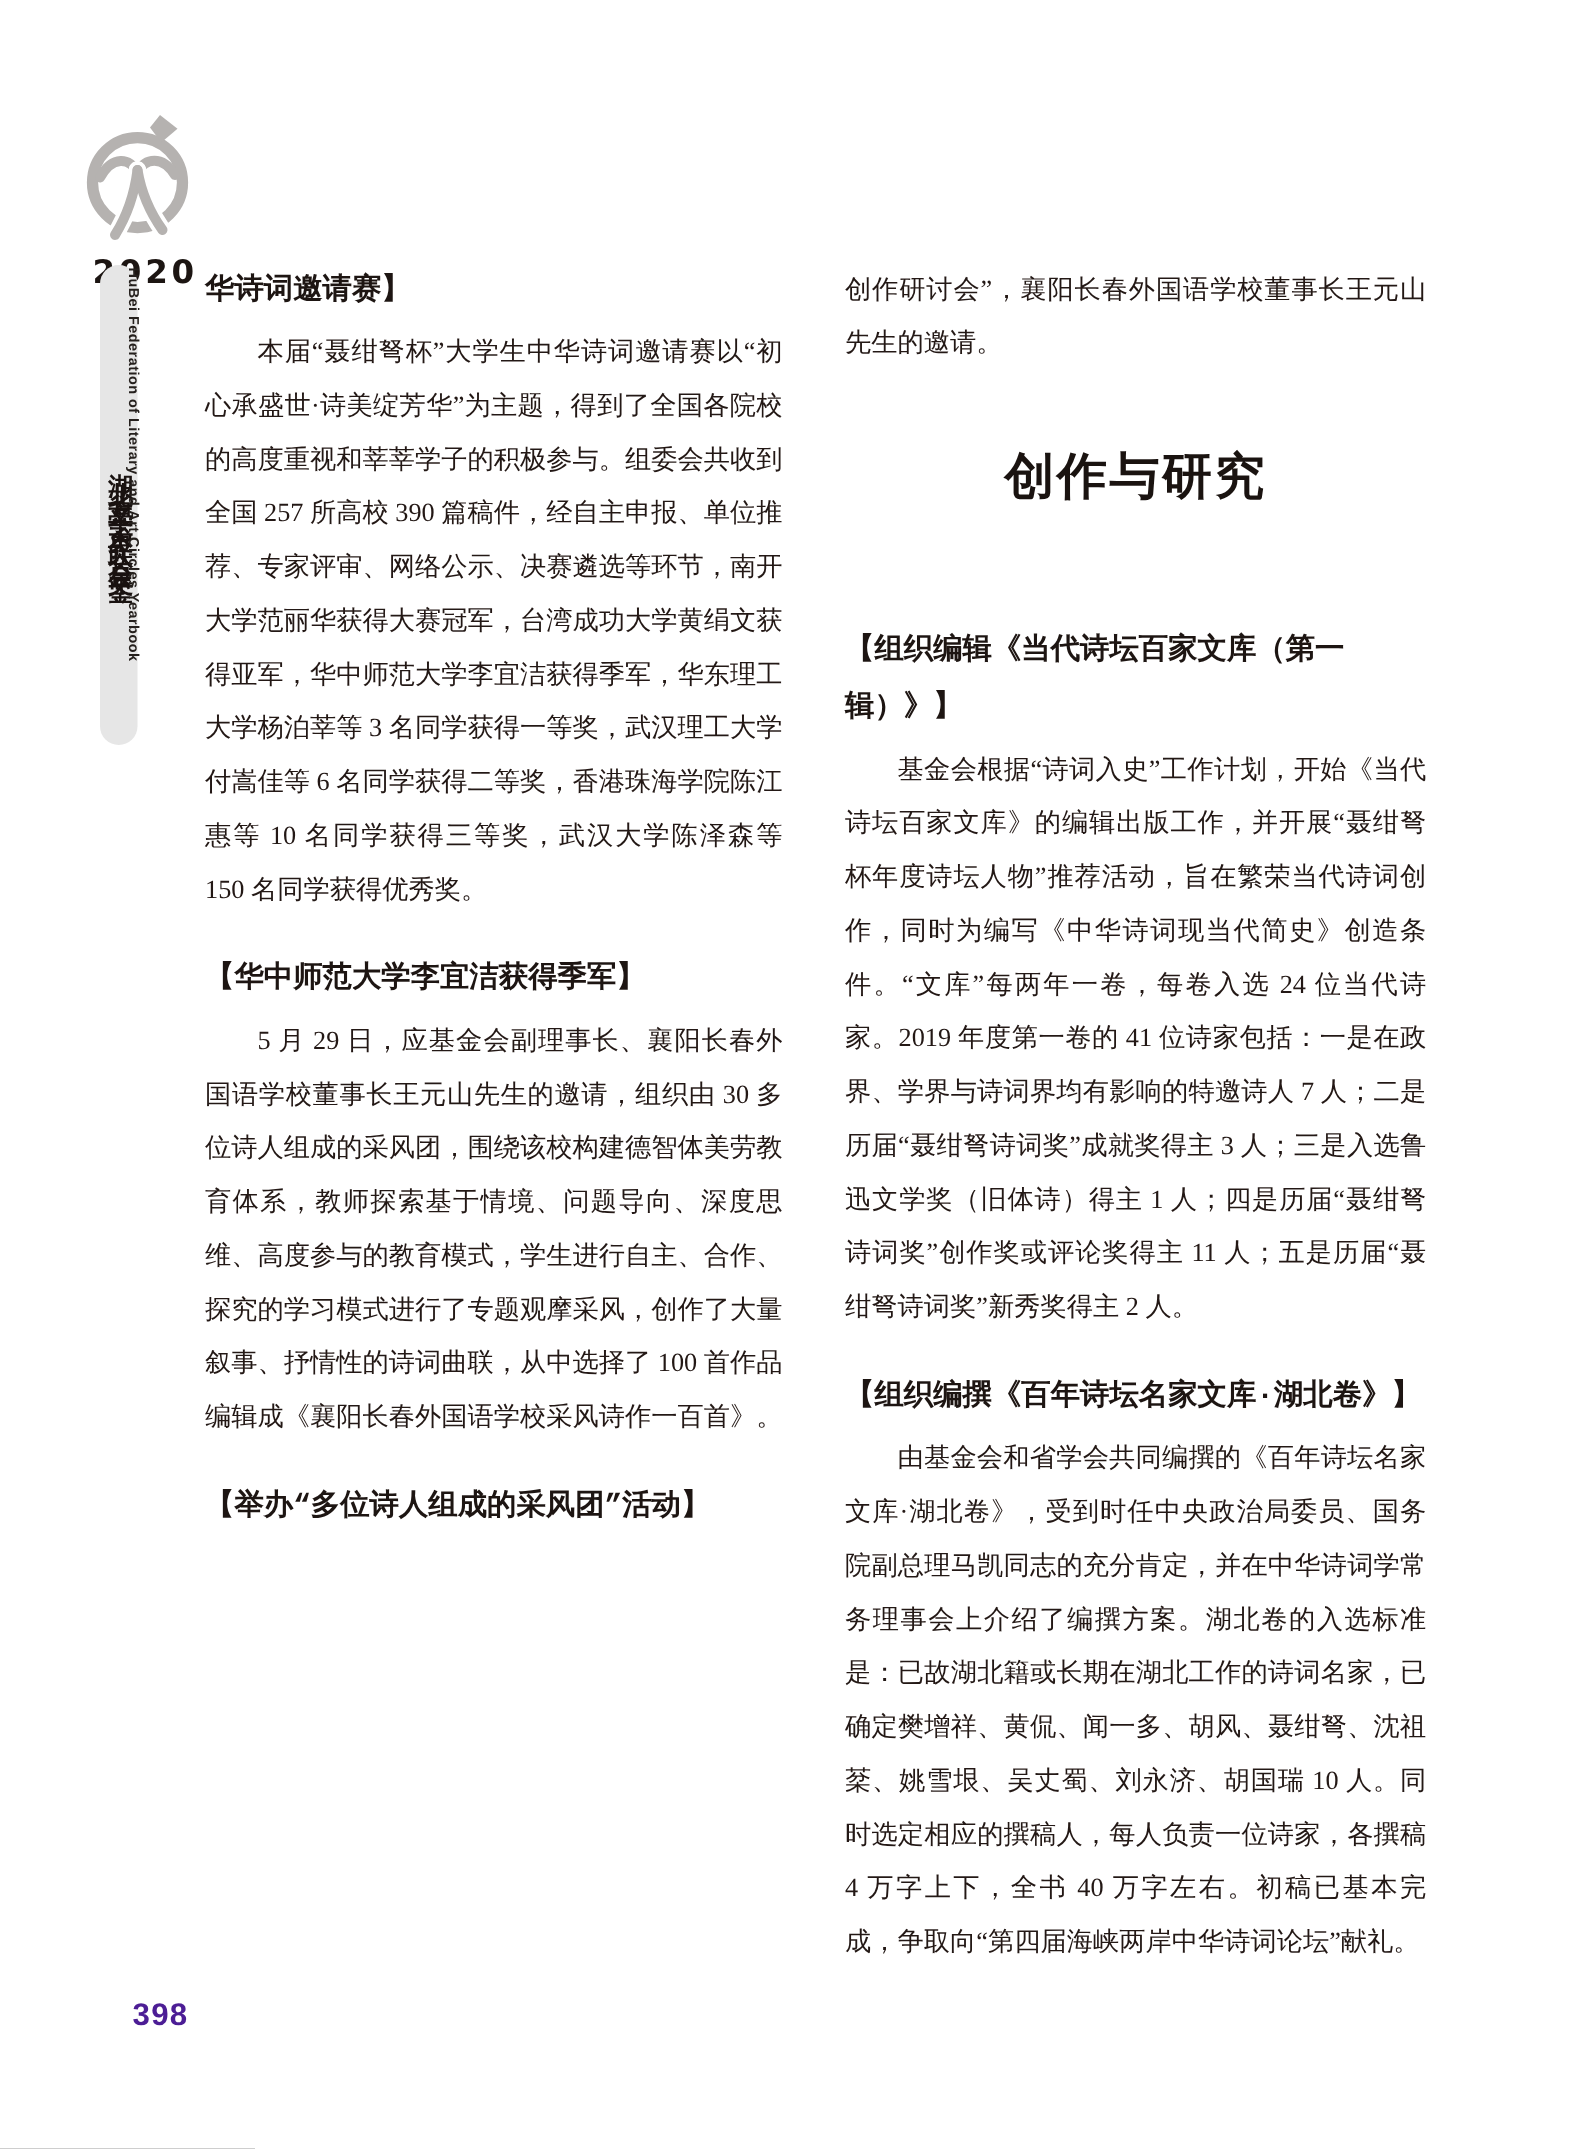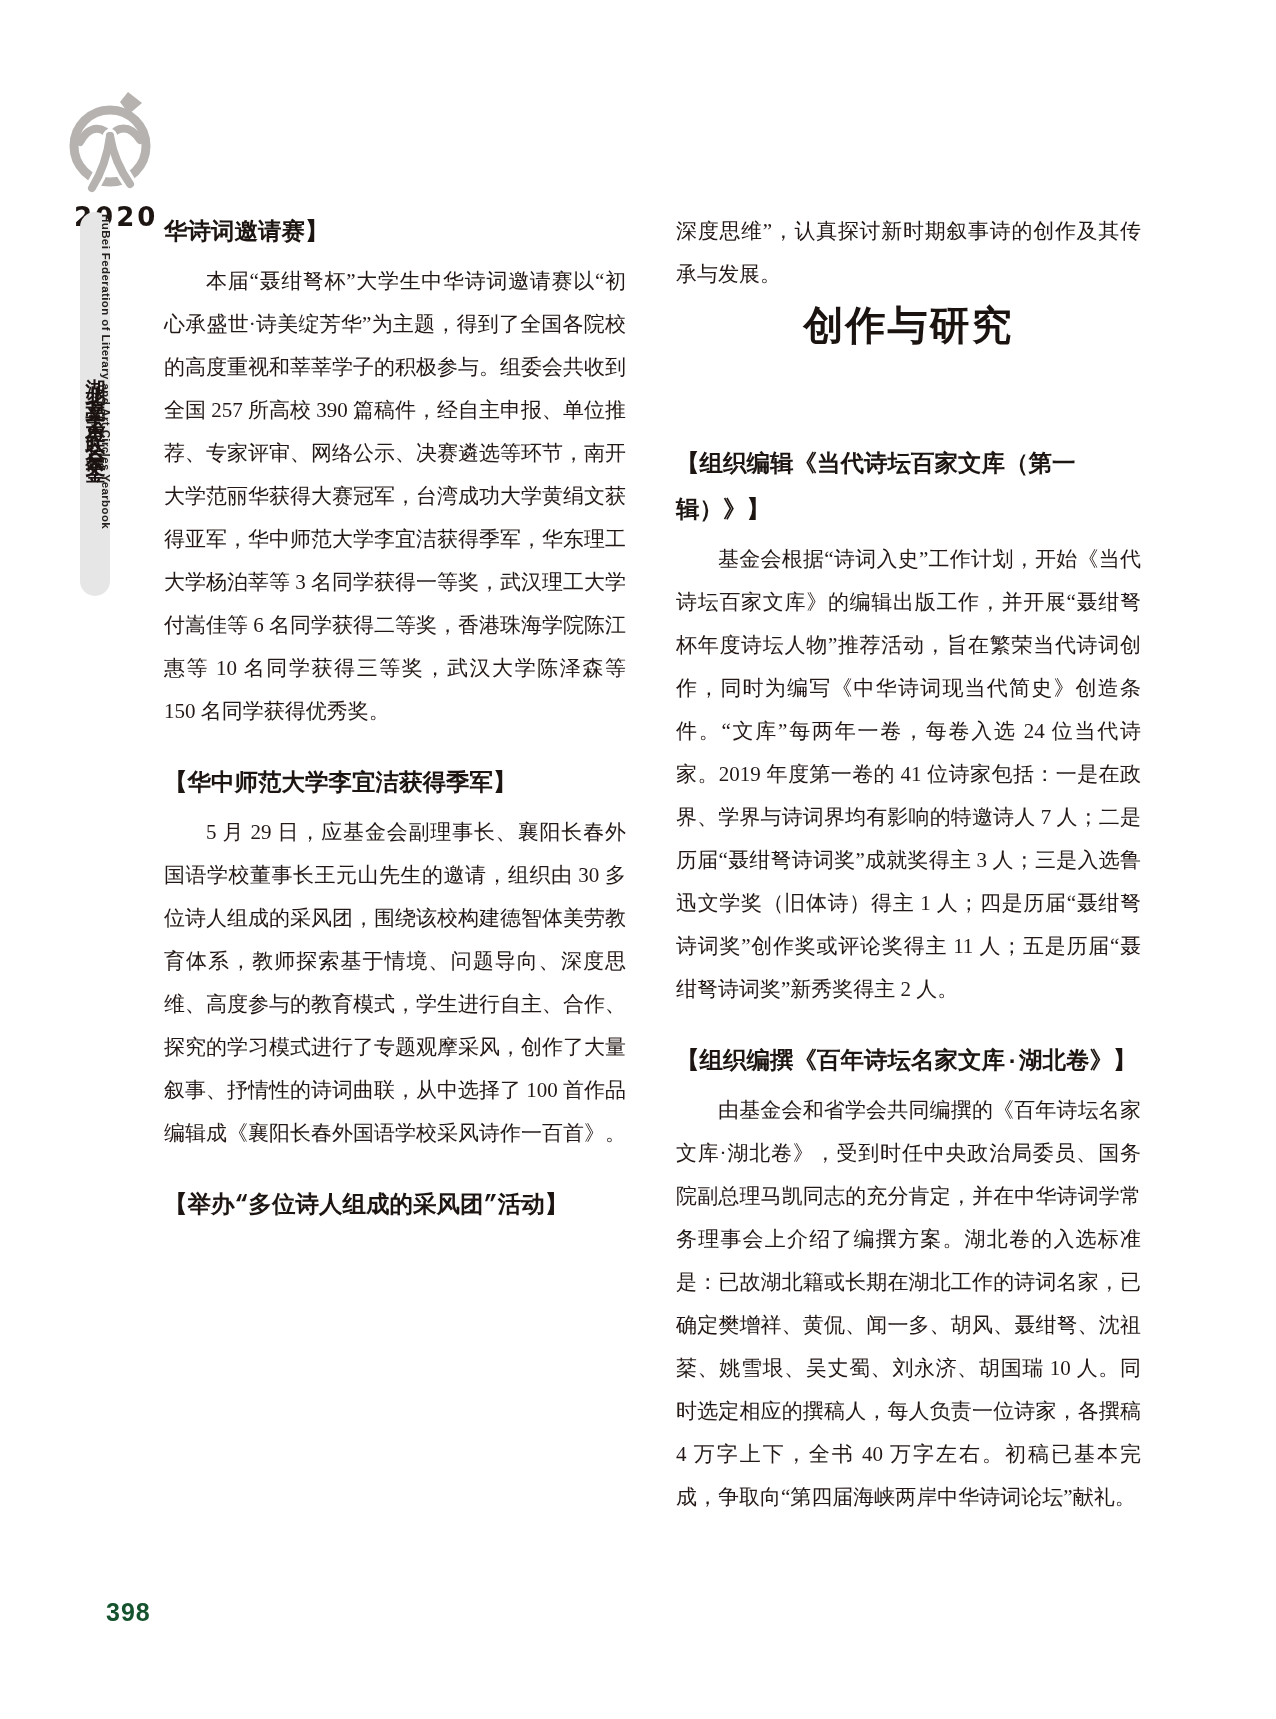--- a/index.html
+++ b/index.html
@@ -59,28 +59,28 @@
     font-weight:700; font-size:23.5px; line-height:46px;
     margin-top:28px; margin-bottom:4px;
     text-align:left; color:#1d1512;
   }
   .heading:first-child { margin-top:0; }
 
   .chapter-title {
     font-family:"Liberation Sans","DejaVu Sans",sans-serif;
     font-weight:700; font-size:40px; line-height:58px;
     letter-spacing:2px; text-align:center;
-    margin-bottom:88px; color:#1a1310;
+    margin-top:56px; margin-bottom:88px; color:#1a1310;
   }
 
   
   .page-number {
     position:absolute; left:106px; top:1598px;
     font-family:"Liberation Sans","DejaVu Sans",sans-serif;
-    font-weight:700; font-size:25px; letter-spacing:1px; color:#14532d;
+    font-weight:700; font-size:25px; letter-spacing:1px; color:#4c1d95;
   }
 </style>
 </head>
 <body>
 
 <div class="page">
 
   <div class="logo-block">
     <svg width="92" height="106" viewBox="0 0 92 106" aria-hidden="true">
 
@@ -102,21 +102,21 @@
   <div class="sidebar-en">HuBei Federation of Literary and Art Circles Yearbook</div>
 
   <div class="col col-left" id="col-left">
       <div class="blk heading">华诗词邀请赛】</div>
       <div class="blk paragraph">本届“聂绀弩杯”大学生中华诗词邀请赛以“初心承盛世·诗美绽芳华”为主题，得到了全国各院校的高度重视和莘莘学子的积极参与。组委会共收到全国 257 所高校 390 篇稿件，经自主申报、单位推荐、专家评审、网络公示、决赛遴选等环节，南开大学范丽华获得大赛冠军，台湾成功大学黄绢文获得亚军，华中师范大学李宜洁获得季军，华东理工大学杨泊莘等 3 名同学获得一等奖，武汉理工大学付嵩佳等 6 名同学获得二等奖，香港珠海学院陈江惠等 10 名同学获得三等奖，武汉大学陈泽森等 150 名同学获得优秀奖。</div>
       <div class="blk heading">【华中师范大学李宜洁获得季军】</div>
       <div class="blk paragraph">5 月 29 日，应基金会副理事长、襄阳长春外国语学校董事长王元山先生的邀请，组织由 30 多位诗人组成的采风团，围绕该校构建德智体美劳教育体系，教师探索基于情境、问题导向、深度思维、高度参与的教育模式，学生进行自主、合作、探究的学习模式进行了专题观摩采风，创作了大量叙事、抒情性的诗词曲联，从中选择了 100 首作品编辑成《襄阳长春外国语学校采风诗作一百首》。</div>
       <div class="blk heading">【举办“多位诗人组成的采风团”活动】</div>
     </div>
   <div class="col col-right" id="col-right">
-      <div class="blk paragraph-continuation">深度思维”，认真探讨新时期叙事诗的创作及其传承与发展。</div>
+      <div class="blk paragraph-continuation">创作研讨会”，襄阳长春外国语学校董事长王元山先生的邀请。</div>
       <div class="blk chapter-title">创作与研究</div>
       <div class="blk heading">【组织编辑《当代诗坛百家文库（第一辑）》】</div>
       <div class="blk paragraph">基金会根据“诗词入史”工作计划，开始《当代诗坛百家文库》的编辑出版工作，并开展“聂绀弩杯年度诗坛人物”推荐活动，旨在繁荣当代诗词创作，同时为编写《中华诗词现当代简史》创造条件。“文库”每两年一卷，每卷入选 24 位当代诗家。2019 年度第一卷的 41 位诗家包括：一是在政界、学界与诗词界均有影响的特邀诗人 7 人；二是历届“聂绀弩诗词奖”成就奖得主 3 人；三是入选鲁迅文学奖（旧体诗）得主 1 人；四是历届“聂绀弩诗词奖”创作奖或评论奖得主 11 人；五是历届“聂绀弩诗词奖”新秀奖得主 2 人。</div>
       <div class="blk heading">【组织编撰《百年诗坛名家文库·湖北卷》】</div>
       <div class="blk paragraph">由基金会和省学会共同编撰的《百年诗坛名家文库·湖北卷》，受到时任中央政治局委员、国务院副总理马凯同志的充分肯定，并在中华诗词学常务理事会上介绍了编撰方案。湖北卷的入选标准是：已故湖北籍或长期在湖北工作的诗词名家，已确定樊增祥、黄侃、闻一多、胡风、聂绀弩、沈祖棻、姚雪垠、吴丈蜀、刘永济、胡国瑞 10 人。同时选定相应的撰稿人，每人负责一位诗家，各撰稿 4 万字上下，全书 40 万字左右。初稿已基本完成，争取向“第四届海峡两岸中华诗词论坛”献礼。</div>
     </div>
 
   <div class="page-number">398</div>
 
 </div>

